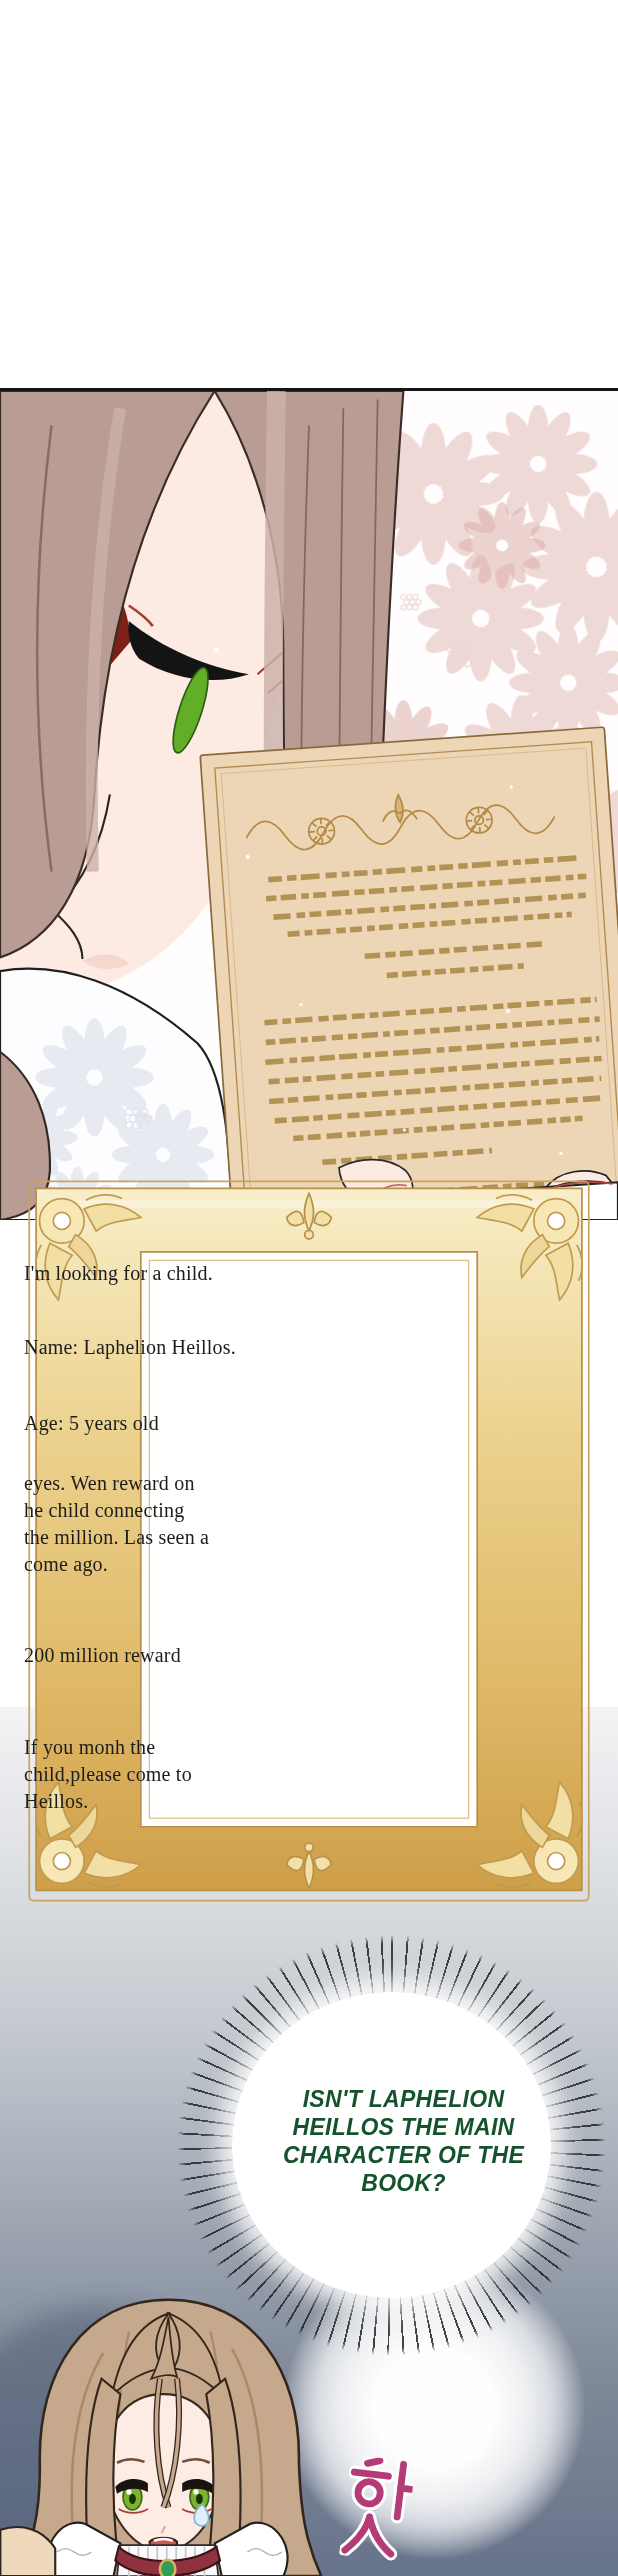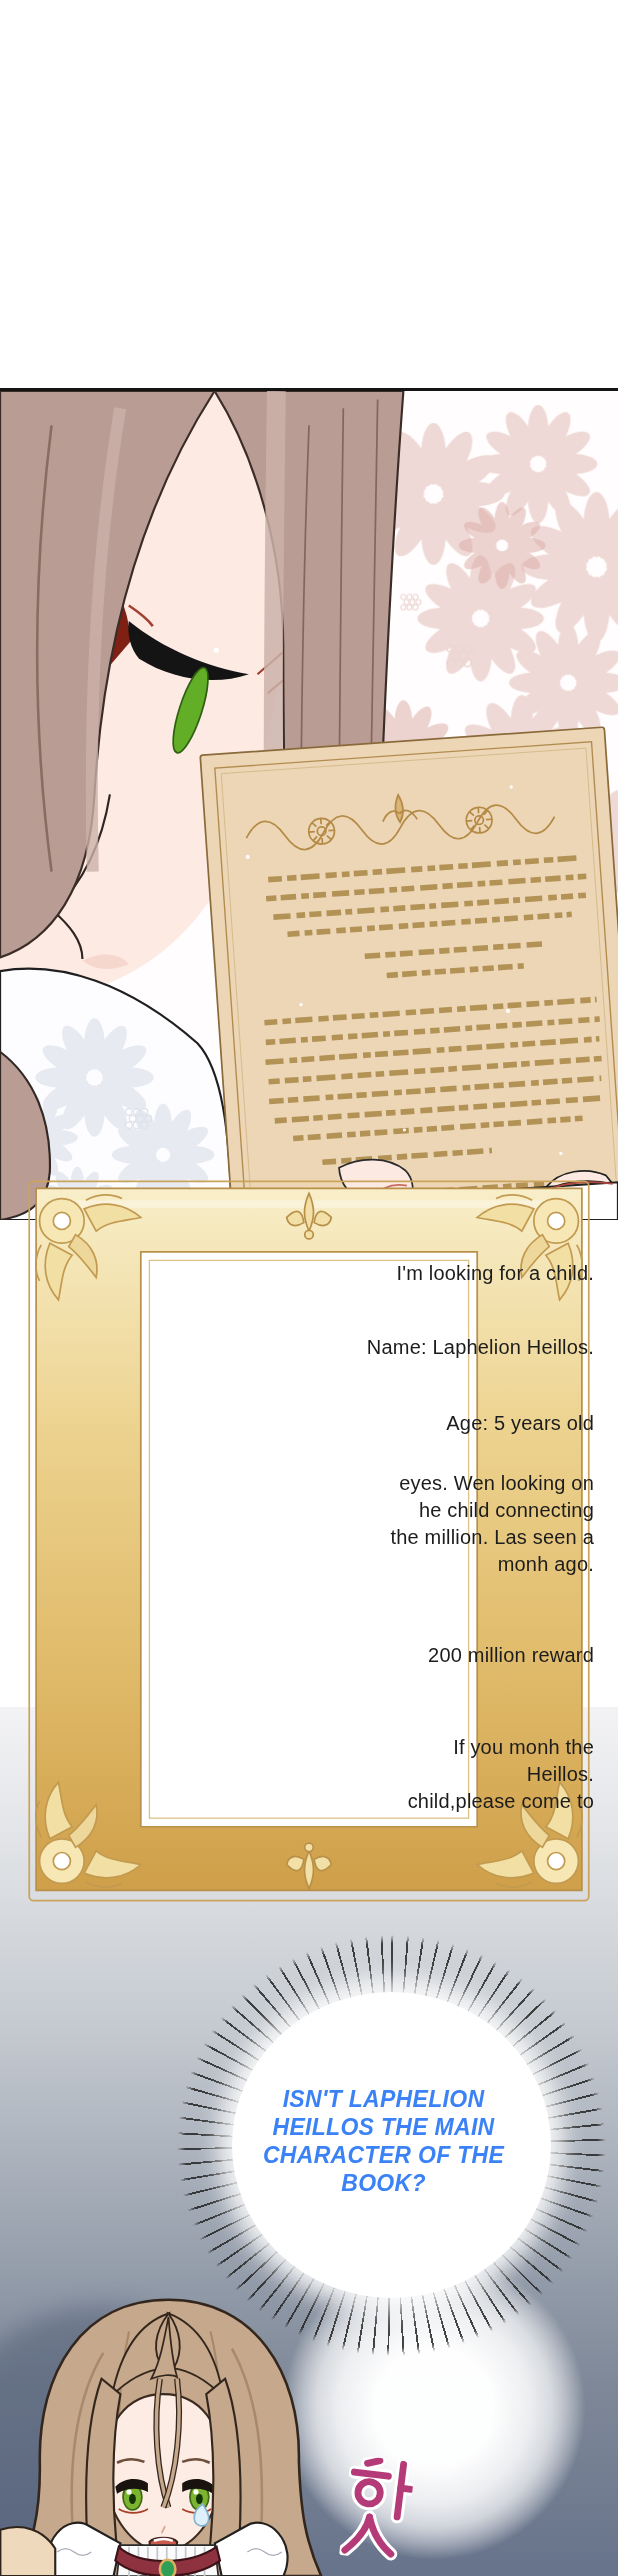--- a/index.html
+++ b/index.html
@@ -12,36 +12,36 @@
 
   
   .panel1{position:absolute;left:0;top:388px;width:618px;height:829px;z-index:1;
     background:#fffdfd;border-top:3.4px solid #141414;overflow:hidden;}
   .panel1 svg{display:block;}
 
   
   .goldframe{position:absolute;left:24px;top:1178px;width:570px;height:726px;z-index:3;}
   .goldframe .frame-svg{position:absolute;left:0;top:0;}
   .poster-text{position:absolute;left:0;top:0;width:100%;height:100%;}
-  .pblock{position:absolute;left:0;width:100%;text-align:right;
-    font-family:Liberation Sans, sans-serif;font-size:20px;line-height:27px;
+  .pblock{position:absolute;left:0;width:100%;text-align:left;
+    font-family:Liberation Serif, serif;font-size:20px;line-height:27px;
     color:#1c1c1c;letter-spacing:0.2px;}
   .pblock span{display:block;}
   .b1{top:82px;} .b2{top:156px;} .b3{top:232px;} .b4{top:292px;} .b5{top:464px;} .b6{top:556px;}
 
   
   .spikes{position:absolute;left:177px;top:1935px;width:429px;height:421px;z-index:4;border-radius:50%;
     background:repeating-conic-gradient(from 0deg at 50% 50%,rgba(35,35,35,.85) 0deg .55deg,transparent .55deg 4.2deg);
     -webkit-mask:radial-gradient(closest-side,transparent 60%,#000 64%,#000 96%,transparent 100%);
             mask:radial-gradient(closest-side,transparent 60%,#000 64%,#000 96%,transparent 100%);}
   .bubble{position:absolute;left:232px;top:1992px;width:319px;height:306px;z-index:4;border-radius:50%;
     background:#ffffff;box-shadow:0 0 22px 13.7px rgba(255,255,255,.85);}
-  .bubble-text{position:absolute;left:212px;top:2085px;width:343px;z-index:5;text-align:center;
+  .bubble-text{position:absolute;left:232px;top:2085px;width:343px;z-index:5;text-align:center;
     font-family:"Liberation Sans",sans-serif;font-style:italic;font-weight:bold;
-    font-size:23px;line-height:28px;color:#3b82f6;letter-spacing:0.3px;}
+    font-size:23px;line-height:28px;color:#14532d;letter-spacing:0.3px;}
   .bubble-text span{display:block;}
 
   
   .glow{position:absolute;left:283px;top:2257px;width:302px;height:302px;z-index:2;border-radius:50%;
     background:
       radial-gradient(circle at 50% 50%,rgba(255,255,255,.45) 55%,rgba(255,255,255,0) 72%),
       radial-gradient(circle at 50% 50%,rgba(255,255,255,.98) 0 28%,rgba(255,255,255,.75) 45%,rgba(255,255,255,0) 70%);}
 
   
   .girl{position:absolute;left:0;top:2250px;z-index:5;}
@@ -278,32 +278,32 @@
     <div class="pblock b1">
       <span>I'm looking for a child.</span>
     </div>
     <div class="pblock b2">
       <span>Name: Laphelion Heillos.</span>
     </div>
     <div class="pblock b3">
       <span>Age: 5 years old</span>
     </div>
     <div class="pblock b4">
-      <span>eyes. Wen looking on</span>
+      <span>eyes. Wen reward on</span>
       <span>he child connecting</span>
       <span>the million. Las seen a</span>
-      <span>monh ago.</span>
+      <span>come ago.</span>
     </div>
     <div class="pblock b5">
       <span>200 million reward</span>
     </div>
     <div class="pblock b6">
       <span>If you monh the</span>
+      <span>child,please come to</span>
       <span>Heillos.</span>
-      <span>child,please come to</span>
     </div>
   </div>
 </div>
 
 <div class="glow"></div>
 <div class="spikes"></div>
 <div class="bubble"></div>
 <div class="bubble-text">
   <span>ISN'T LAPHELION</span>
   <span>HEILLOS THE MAIN</span>

